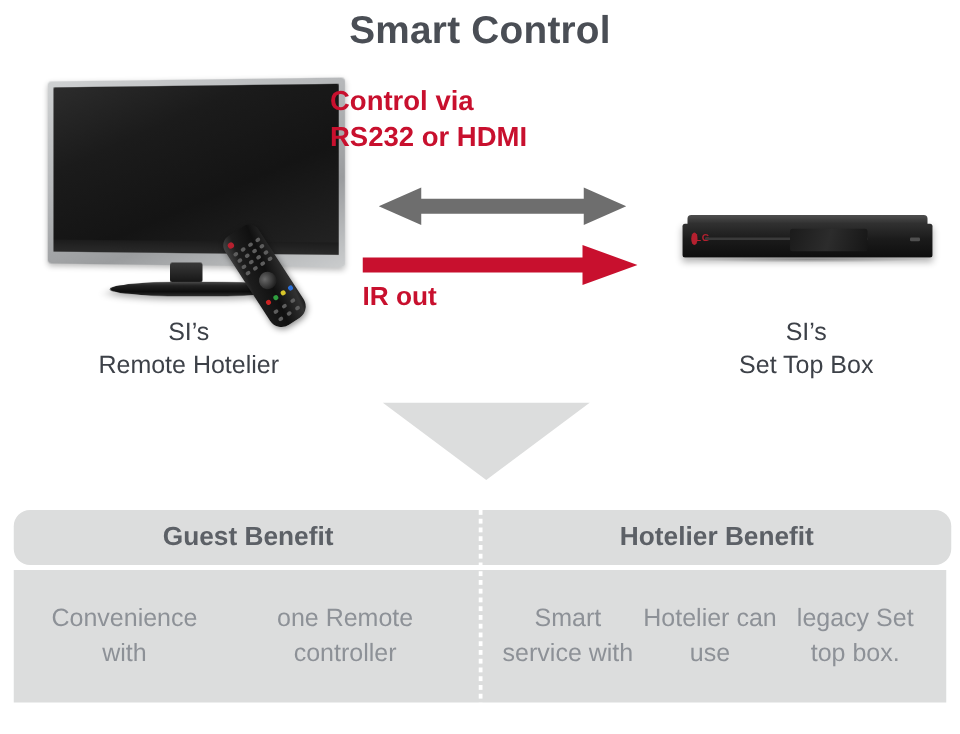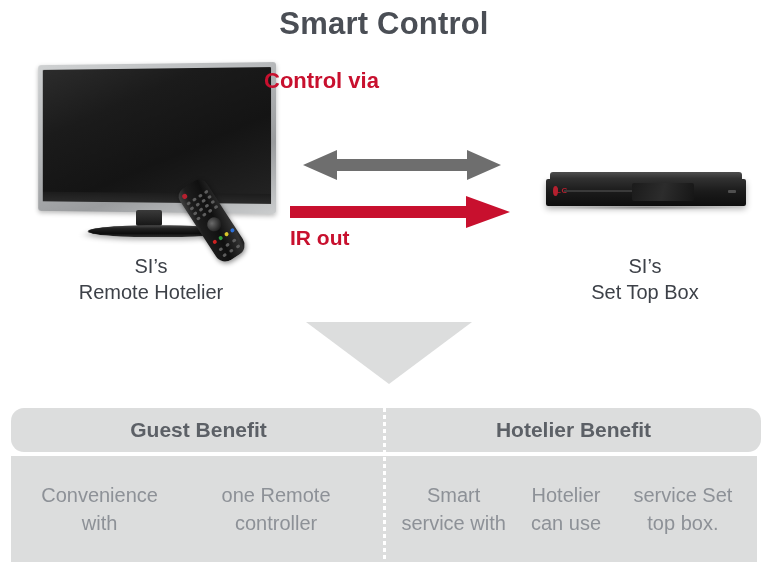--- a/index.html
+++ b/index.html
@@ -396,20 +396,21 @@
   <div class="stb-shadow"></div>
 </div>
 
 <div class="cap cap-right">
   <div>SI’s</div>
   <div>Set Top Box</div>
 </div>
 
 <div class="lbl-control">
   <div>Control via</div>
+  <div>RS232 or HDMI</div>
 </div>
 
 <svg class="arrow-gray" viewBox="0 0 198 34">
   <polygon points="0,17 34,2 34,11 164,11 164,2 198,17 164,32 164,23 34,23 34,32" fill="#6e6e6e"></polygon>
 </svg>
 
 <svg class="arrow-red" viewBox="0 0 220 32">
   <polygon points="0,10 176,10 176,0 220,16 176,32 176,22 0,22" fill="#c8102e"></polygon>
 </svg>
 
@@ -425,17 +426,17 @@
 </div>
 
 <div class="benefit-body">
   <div class="bb-cell">
       <div>Convenience with</div>
       <div>one Remote controller</div>
     </div>
   <div class="bb-cell">
       <div>Smart service with</div>
       <div>Hotelier can use</div>
-      <div>service Set top box.</div>
+      <div>legacy Set top box.</div>
     </div>
 </div>
 
 <div class="divider-dotted"></div>
 
 </body></html>

